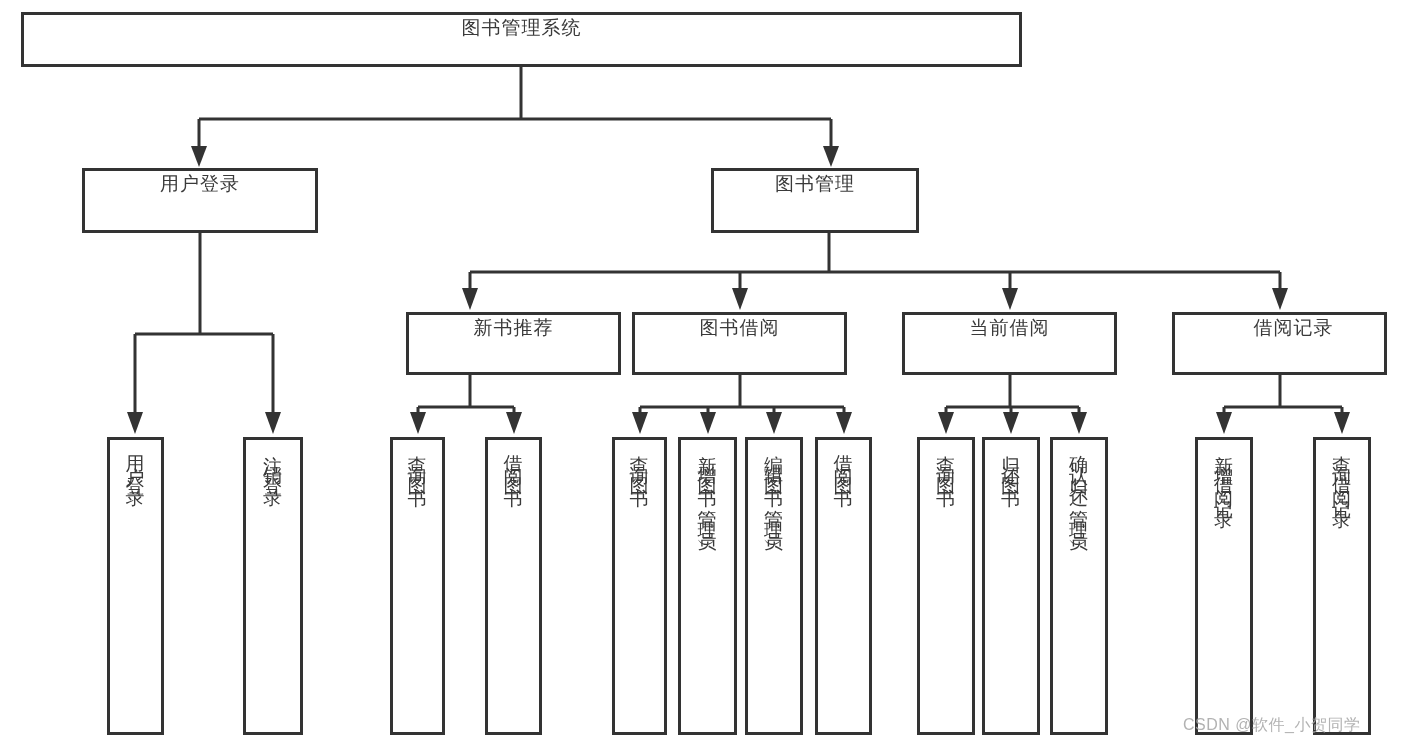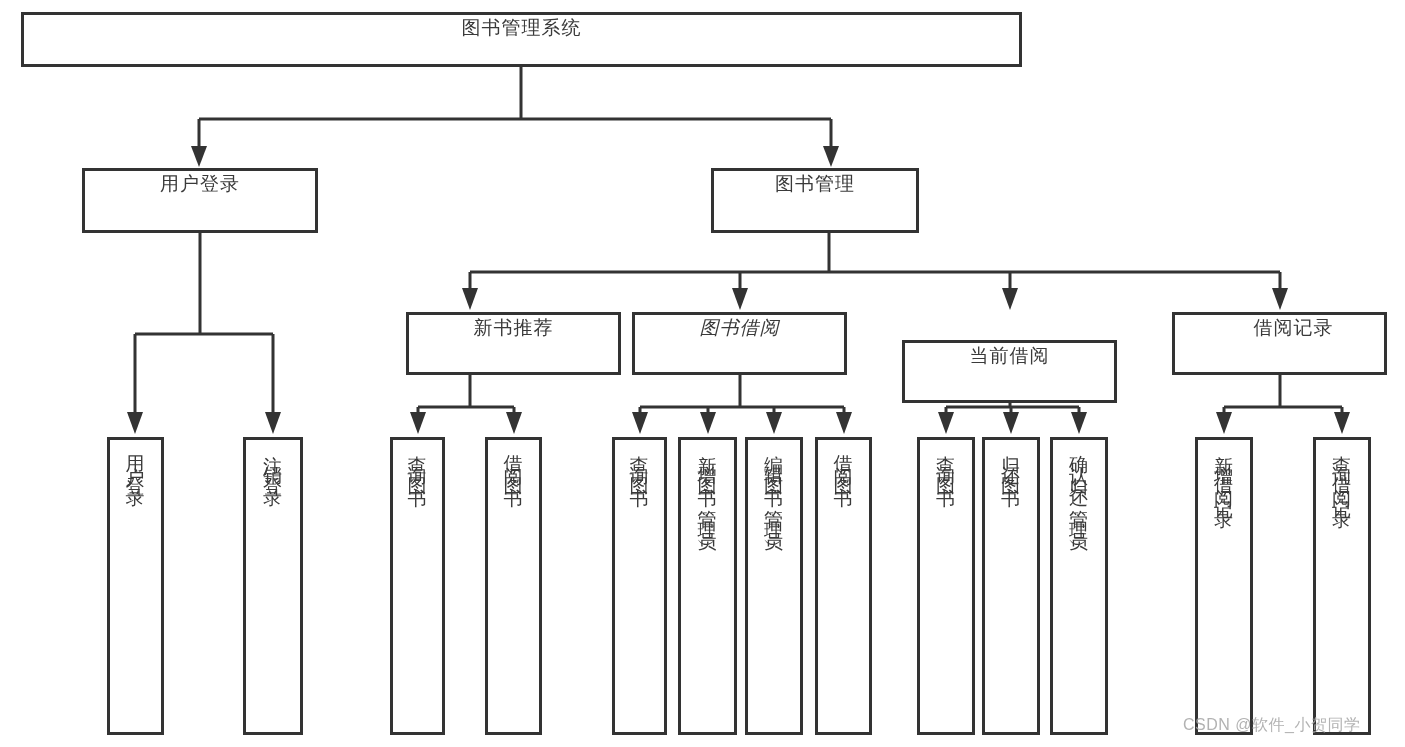--- a/index.html
+++ b/index.html
@@ -93,24 +93,24 @@
   <div class="node" style="left:82px;top:168px;width:236px;height:65px;">
     <span class="h-label">用户登录</span>
   </div>
   <div class="node" style="left:711px;top:168px;width:208px;height:65px;">
     <span class="h-label">图书管理</span>
   </div>
 
   <div class="node" style="left:362px;top:312px;width:215px;height:63px;margin-left:44px;">
     <span class="h-label">新书推荐</span>
   </div>
-  <div class="node" style="left:632px;top:312px;width:215px;height:63px;font-style:italic;">
+  <div class="node" style="left:632px;top:312px;width:215px;height:63px;">
     <span class="h-label">图书借阅</span>
   </div>
-  <div class="node" style="left:902px;top:312px;width:215px;height:63px;margin-top:28px;">
+  <div class="node" style="left:902px;top:312px;width:215px;height:63px;">
     <span class="h-label">当前借阅</span>
   </div>
   <div class="node" style="left:1172px;top:312px;width:215px;height:63px;padding-left:28px;">
     <span class="h-label">借阅记录</span>
   </div>
 
   <div class="node" style="left:107px;top:437px;width:57px;height:298px;">
     <span class="v">用户登录</span>
   </div>
   <div class="node" style="left:243px;top:437px;width:60px;height:298px;">

